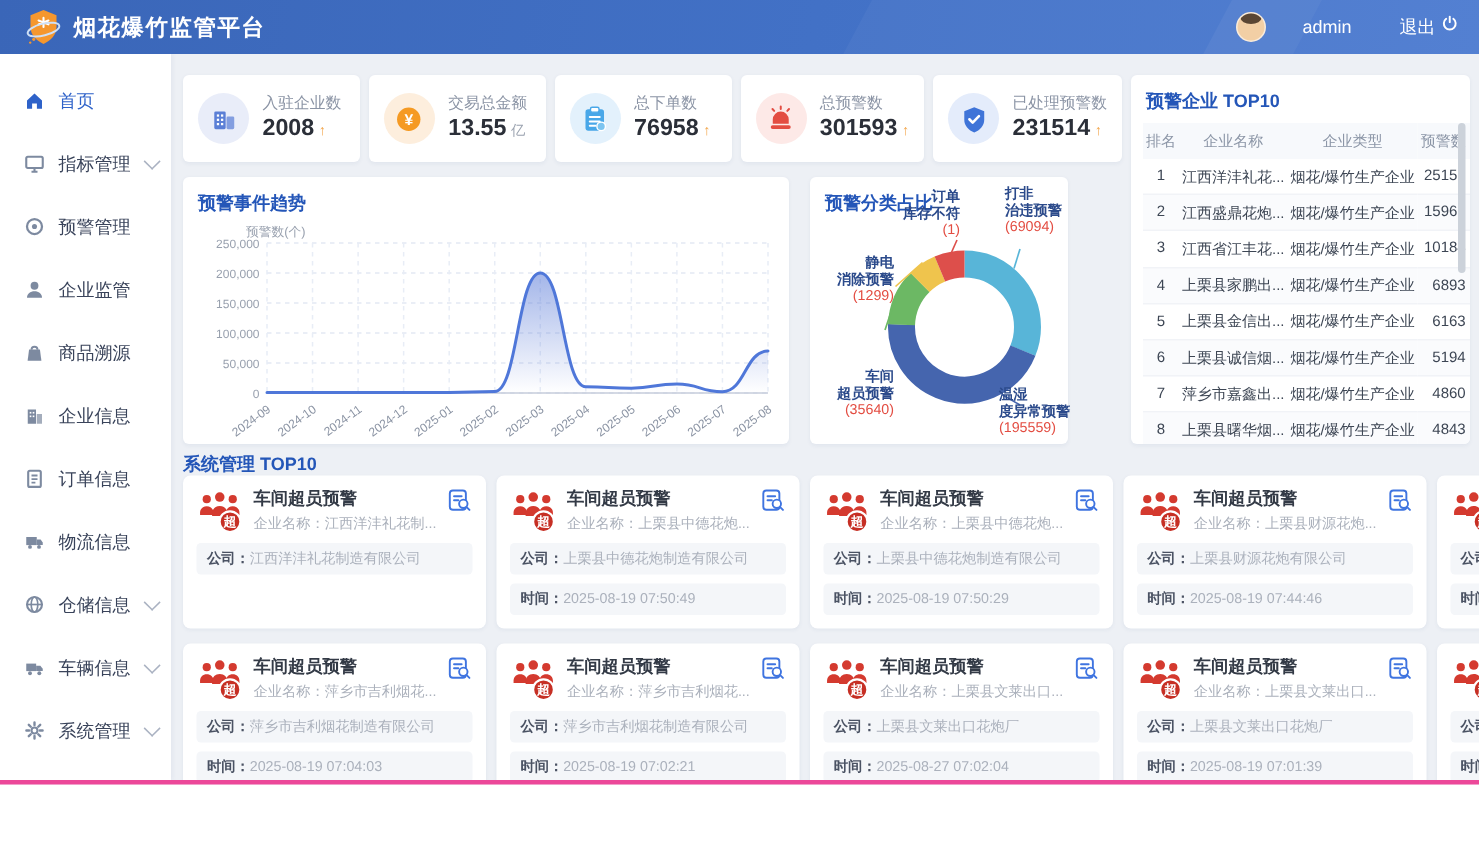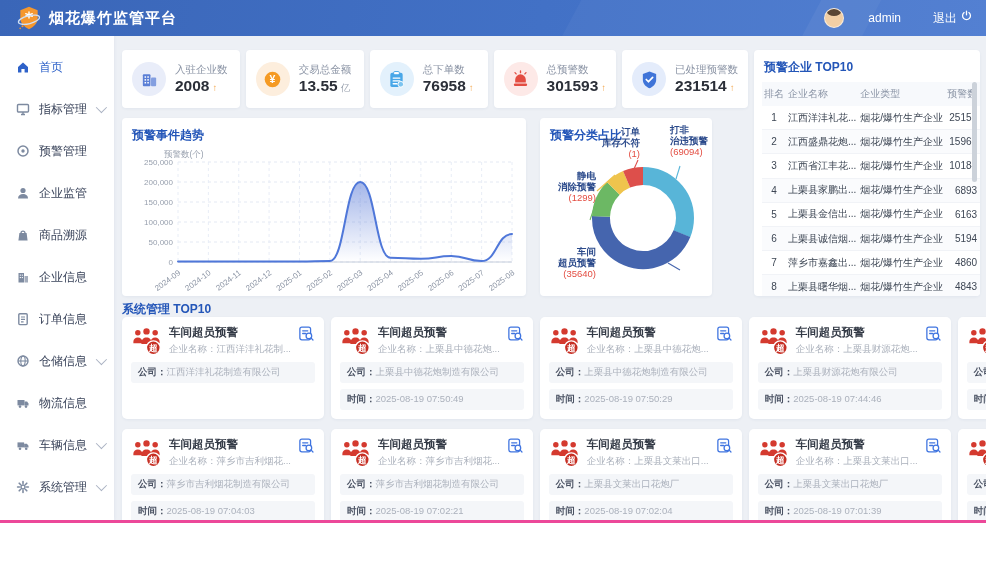--- a/index.html
+++ b/index.html
@@ -38,21 +38,21 @@
   
   .trend-panel{left:122px;top:118px;width:404px;height:178px;}
   .donut-panel{left:540px;top:118px;width:172px;height:178px;}
   .donut-wrap{position:absolute;left:0;top:0;width:208px;height:178px;}
   .d-label{position:absolute;font-size:9.5px;line-height:11px;color:#2b4a8b;font-weight:bold;}
   .d-label .num{color:#e34d42;font-weight:normal;}
   .d-l-left{text-align:right;} .d-l-right{text-align:left;}
   
   .table-panel{left:754px;top:50px;width:226px;height:246px;overflow:hidden;}
   table.cmp{border-collapse:collapse;width:210px;margin:2px 8px 0 8px;font-size:10px;}
-  table.cmp th{color:#8b95a6;font-weight:normal;background:#f7f9fc;padding:5px 2px;text-align:left;white-space:nowrap;}
+  table.cmp th{color:#8b95a6;font-weight:normal;background:#f7f9fc;padding:5px 2px;text-align:center;white-space:nowrap;}
   table.cmp td{color:#3d4654;padding:4.6px 2px;border-bottom:1px solid #f1f3f7;white-space:nowrap;}
   table.cmp tr:nth-child(even) td{background:#fafbfd;}
   table.cmp .c-rank{text-align:center;width:24px;}
   table.cmp .c-num{text-align:right;width:34px;padding-right:4px;}
   .scroll-thumb{position:absolute;right:3px;top:32px;width:5px;height:100px;background:#ccd2da;border-radius:3px;}
   
   .todo-title{position:absolute;left:122px;top:301px;font-size:12px;font-weight:bold;color:#2456b8;}
   .todo-grid{position:absolute;left:122px;top:317px;width:856px;display:grid;grid-template-columns:repeat(5,1fr);gap:10px 7px;}
   .tcard{background:#fff;border-radius:5px;box-shadow:0 1px 3px rgba(31,61,125,.06);padding:8px 9px 9px 9px;}
   .tcard-head{display:flex;align-items:flex-start;gap:7px;}
@@ -166,39 +166,39 @@
             <svg viewBox="0 0 14 14" width="14" height="14">
               <rect x="2.8" y="1.8" width="8.4" height="10.8" rx="1" fill="none" stroke="#7d8aa0" stroke-width="1.4"></rect>
               <path d="M5 5h4M5 7.4h4M5 9.8h2.6" stroke="#7d8aa0" stroke-width="1.2"></path>
             </svg>
           </span>
     <span>订单信息</span>
     </li>
         <li>
           <span class="s-ic">
             <svg viewBox="0 0 14 14" width="14" height="14">
-              <circle cx="7" cy="7" r="5" fill="none" stroke="#7d8aa0" stroke-width="1.4"></circle>
-              <ellipse cx="7" cy="7" rx="2.2" ry="5" fill="none" stroke="#7d8aa0" stroke-width="1.1"></ellipse>
-              <path d="M2 7h10" stroke="#7d8aa0" stroke-width="1.1"></path>
-            </svg>
-          </span>
-    <span>仓储信息</span>
-    <span class="chev"></span>
-        </li>
-        <li>
-          <span class="s-ic">
-            <svg viewBox="0 0 14 14" width="14" height="14">
               <rect x="1.5" y="4" width="7" height="5.4" fill="#7d8aa0"></rect>
               <path d="M8.5 5.6h2.6l1.4 2v1.8H8.5z" fill="#7d8aa0"></path>
               <circle cx="4" cy="10.6" r="1.3" fill="#7d8aa0"></circle>
               <circle cx="10" cy="10.6" r="1.3" fill="#7d8aa0"></circle>
             </svg>
           </span>
     <span>物流信息</span>
     </li>
+        <li>
+          <span class="s-ic">
+            <svg viewBox="0 0 14 14" width="14" height="14">
+              <circle cx="7" cy="7" r="5" fill="none" stroke="#7d8aa0" stroke-width="1.4"></circle>
+              <ellipse cx="7" cy="7" rx="2.2" ry="5" fill="none" stroke="#7d8aa0" stroke-width="1.1"></ellipse>
+              <path d="M2 7h10" stroke="#7d8aa0" stroke-width="1.1"></path>
+            </svg>
+          </span>
+    <span>仓储信息</span>
+    <span class="chev"></span>
+        </li>
         <li>
           <span class="s-ic">
             <svg viewBox="0 0 14 14" width="14" height="14">
               <rect x="1.5" y="4.4" width="6.6" height="5" fill="#7d8aa0"></rect>
               <path d="M8.1 5.8h2.8l1.6 2v1.6H8.1z" fill="#7d8aa0"></path>
               <circle cx="4" cy="10.8" r="1.3" fill="#7d8aa0"></circle>
               <circle cx="10.2" cy="10.8" r="1.3" fill="#7d8aa0"></circle>
             </svg>
           </span>
     <span>车辆信息</span>
@@ -357,20 +357,21 @@
           <circle cx="103" cy="100" r="42" fill="none" stroke="#6cb864" stroke-width="18" stroke-dasharray="31.52 263.89" transform="rotate(182.00 103 100)"></circle>
           <circle cx="103" cy="100" r="42" fill="none" stroke="#efc44d" stroke-width="18" stroke-dasharray="16.13 263.89" transform="rotate(225.00 103 100)"></circle>
           <circle cx="103" cy="100" r="42" fill="none" stroke="#dd4f4b" stroke-width="18" stroke-dasharray="16.86 263.89" transform="rotate(247.00 103 100)"></circle>
           <line x1="140" y1="48" x2="136" y2="61" stroke="#58b5d8" stroke-width="1.1"></line>
           <line x1="140" y1="152" x2="128" y2="145" stroke="#4565ae" stroke-width="1.1"></line>
           <line x1="50" y1="102" x2="57" y2="81" stroke="#6cb864" stroke-width="1.1"></line>
           <line x1="57" y1="73" x2="75" y2="57" stroke="#efc44d" stroke-width="1.1"></line>
           <line x1="98" y1="42" x2="94" y2="51" stroke="#dd4f4b" stroke-width="1.1"></line>
         </svg>
         <div class="d-label d-l-right" style="left:130px;top:6px;width:72px;">打非<br>治违预警<br><span class="num">(69094)</span></div>
+        <div class="d-label d-l-right" style="left:126px;top:140px;width:80px;">温湿<br>度异常预警<br><span class="num">(195559)</span></div>
         <div class="d-label d-l-left" style="left:2px;top:96px;width:54px;margin-top:32px;">车间<br>超员预警<br><span class="num">(35640)</span></div>
         <div class="d-label d-l-left" style="left:2px;top:52px;width:54px;">静电<br>消除预警<br><span class="num">(1299)</span></div>
         <div class="d-label d-l-left" style="left:28px;top:8px;width:72px;text-align:right;">订单<br>库存不符<br><span class="num">(1)</span></div>
       </div>
   </div>
 
   <div class="panel table-panel">
     <div class="ptitle">预警企业 TOP10</div>
     <table class="cmp" id="companyTable">
         <thead>
@@ -626,21 +627,21 @@
           <div class="tcard-sub">企业名称：上栗县文莱出口...</div>
         </div>
         <span class="tcard-view"><svg viewBox="0 0 20 20" width="17" height="17" fill="none" stroke="#3f74e0" stroke-width="1.5" stroke-linecap="round">
   <rect x="2.2" y="2.4" width="12.6" height="15" rx="2.4"></rect>
               <path d="M5.5 6.8h6M5.5 10h3.4"></path>
   <circle cx="12.8" cy="12.8" r="3.3" fill="#fff"></circle>
               <path d="M15.2 15.2l2.4 2.4"></path>
             </svg></span>
       </div>
       <div class="t-field"><b>公司：</b><span>上栗县文莱出口花炮厂</span></div>
-      <div class="t-field"><b>时间：</b><span>2025-08-19 07:02:04</span></div>
+      <div class="t-field"><b>时间：</b><span>2025-08-27 07:02:04</span></div>
       </div>
       <div class="tcard">
       <div class="tcard-head">
         <svg viewBox="0 0 34 34" width="31" height="31">
   <circle cx="7.5" cy="8.5" r="3" fill="#d43a2f"></circle>
             <path d="M2.6 18.5c0-2.9 2.1-4.8 4.9-4.8s4.9 1.9 4.9 4.8v1.6H2.6z" fill="#d43a2f"></path>
   <circle cx="17" cy="7" r="3.5" fill="#d43a2f"></circle>
             <path d="M11.4 19.2c0-3.4 2.4-5.6 5.6-5.6s5.6 2.2 5.6 5.6v1.6H11.4z" fill="#d43a2f"></path>
   <circle cx="26.5" cy="8.5" r="3" fill="#d43a2f"></circle>
             <path d="M21.6 18.5c0-2.9 2.1-4.8 4.9-4.8s4.9 1.9 4.9 4.8v1.6h-9.8z" fill="#d43a2f"></path>

